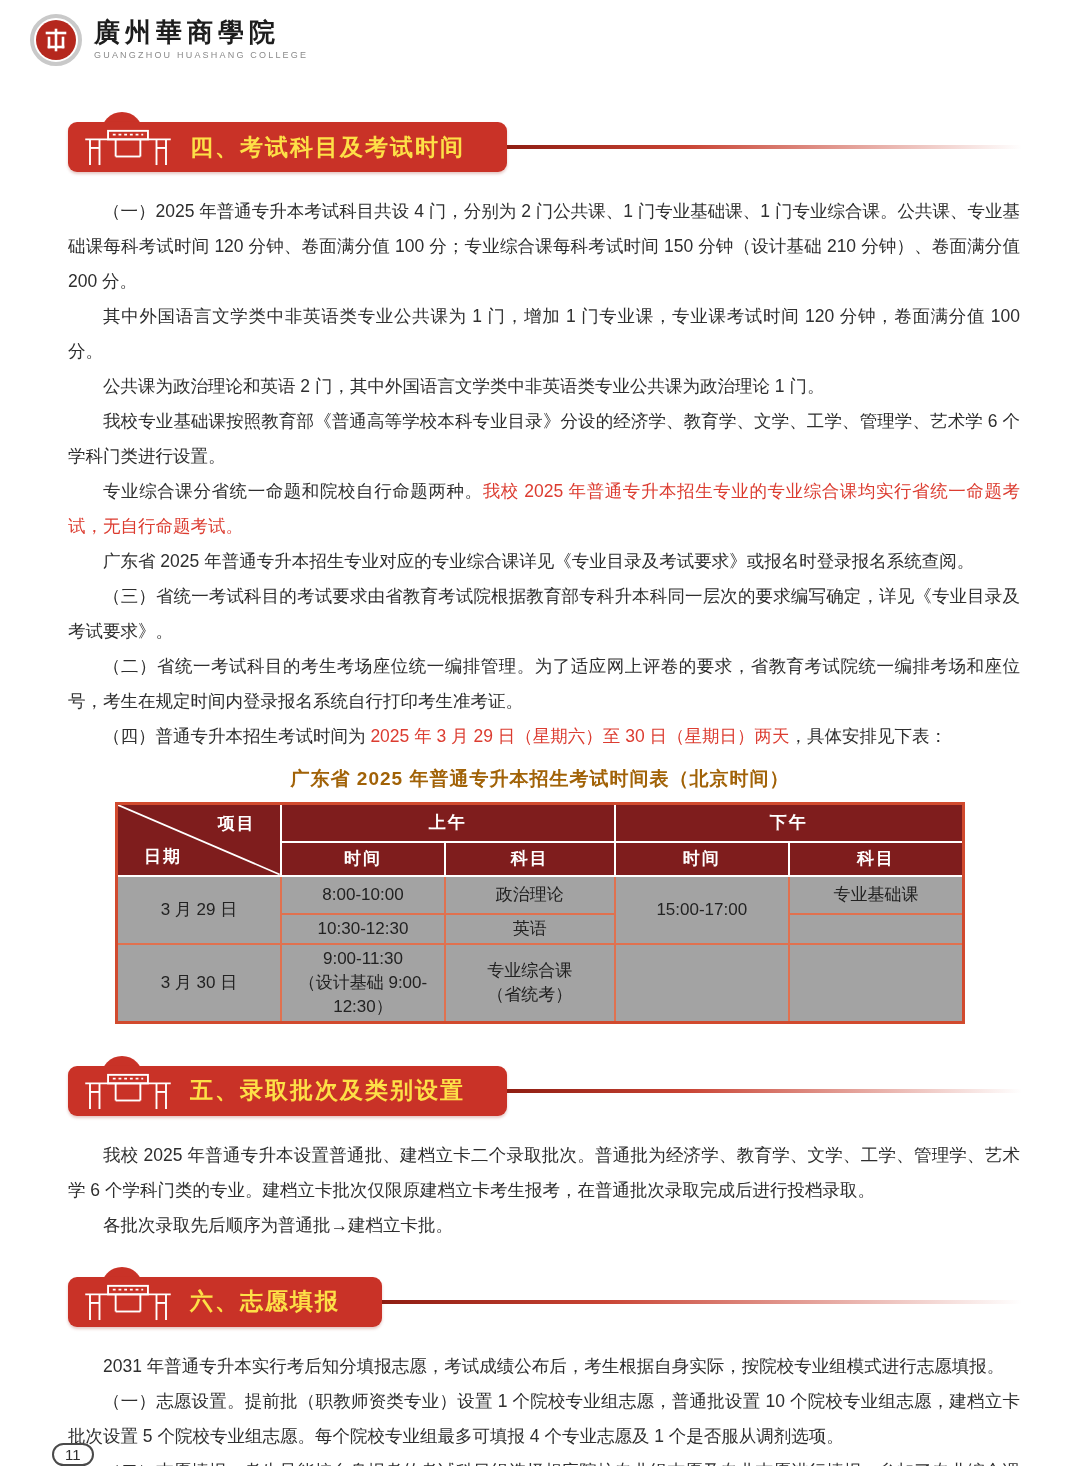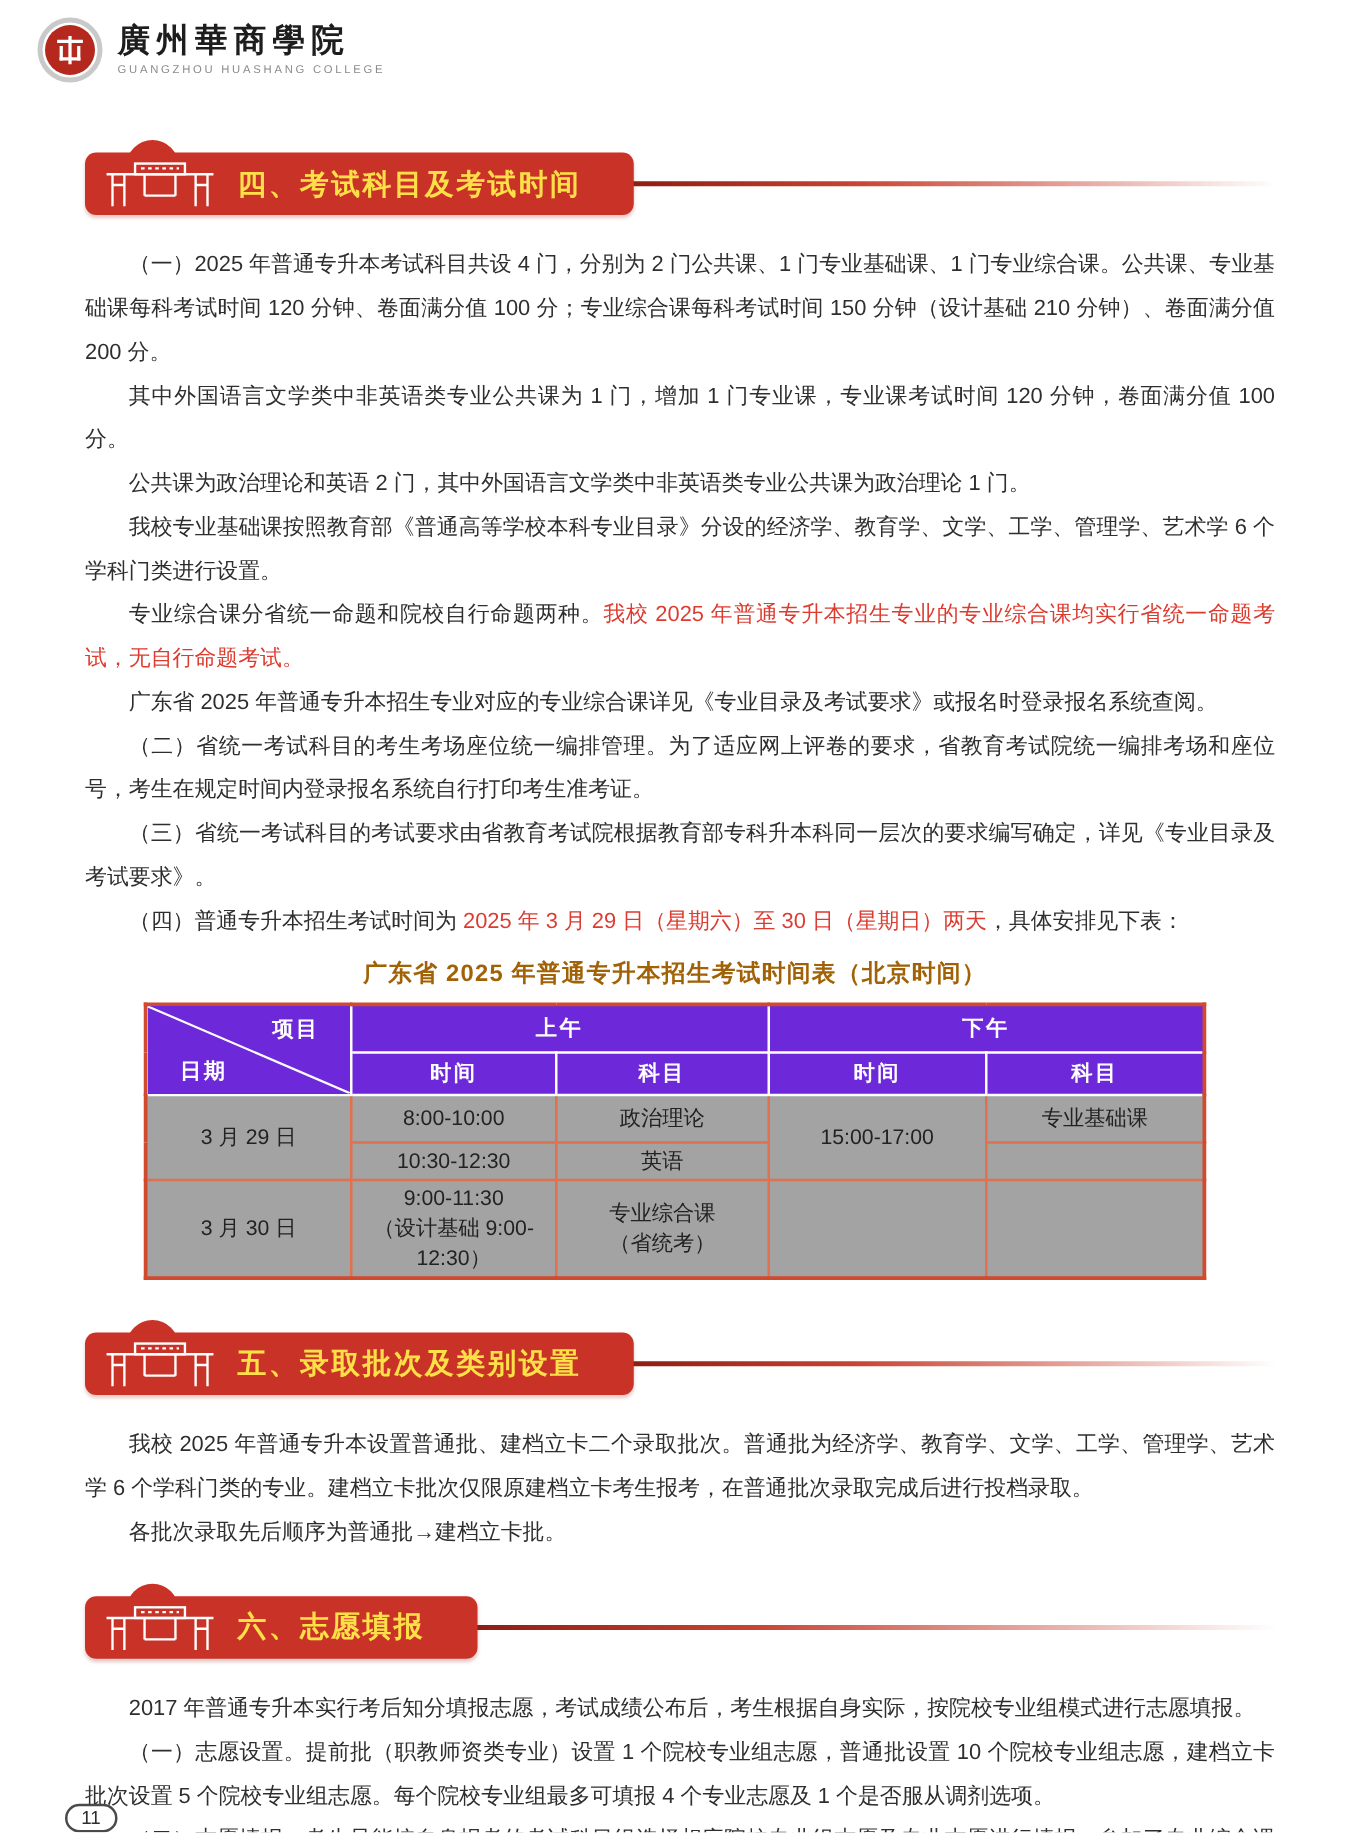--- a/index.html
+++ b/index.html
@@ -70,21 +70,21 @@
   
   .table-title {
     margin: 12px 0 10px; text-align: center;
     color: #a16207; font-size: 19px; font-weight: bold; letter-spacing: 1px;
   }
   table.exam-table {
     width: 850px; margin: 0 auto; border-collapse: collapse; table-layout: fixed;
     border: 3px solid #d14a2e;
   }
   table.exam-table th {
-    background: #6d28d9; color: #ffffff; font-size: 17px; font-weight: bold;
+    background: #7f1d1d; color: #ffffff; font-size: 17px; font-weight: bold;
     border: 2px solid #ffffff; text-align: center; letter-spacing: 2px;
   }
   table.exam-table td {
     background: #a3a3a3; color: #222222; font-size: 17px;
     border: 2px solid #e0714f; text-align: center; padding: 2px 4px;
   }
   .hrow1 th { height: 38px; }
   .hrow2 th { height: 34px; }
   .brow1 td { height: 38px; }
   .brow2 td { height: 30px; }
@@ -155,22 +155,22 @@
     <div class="banner-line"></div>
   </div>
 
   <div class="content paras">
     <p class="para"><span>（一）2025 年普通专升本考试科目共设 4 门，分别为 2 门公共课、1 门专业基础课、1 门专业综合课。公共课、专业基础课每科考试时间 120 分钟、卷面满分值 100 分；专业综合课每科考试时间 150 分钟（设计基础 210 分钟）、卷面满分值 200 分。</span></p>
     <p class="para"><span>其中外国语言文学类中非英语类专业公共课为 1 门，增加 1 门专业课，专业课考试时间 120 分钟，卷面满分值 100 分。</span></p>
     <p class="para"><span>公共课为政治理论和英语 2 门，其中外国语言文学类中非英语类专业公共课为政治理论 1 门。</span></p>
     <p class="para"><span>我校专业基础课按照教育部《普通高等学校本科专业目录》分设的经济学、教育学、文学、工学、管理学、艺术学 6 个学科门类进行设置。</span></p>
     <p class="para"><span>专业综合课分省统一命题和院校自行命题两种。</span><span class="red-text">我校 2025 年普通专升本招生专业的专业综合课均实行省统一命题考试，无自行命题考试。</span></p>
     <p class="para"><span>广东省 2025 年普通专升本招生专业对应的专业综合课详见《专业目录及考试要求》或报名时登录报名系统查阅。</span></p>
+    <p class="para"><span>（三）省统一考试科目的考试要求由省教育考试院根据教育部专科升本科同一层次的要求编写确定，详见《专业目录及考试要求》。</span></p>
     <p class="para"><span>（二）省统一考试科目的考生考场座位统一编排管理。为了适应网上评卷的要求，省教育考试院统一编排考场和座位号，考生在规定时间内登录报名系统自行打印考生准考证。</span></p>
-    <p class="para"><span>（三）省统一考试科目的考试要求由省教育考试院根据教育部专科升本科同一层次的要求编写确定，详见《专业目录及考试要求》。</span></p>
     <p class="para"><span>（四）普通专升本招生考试时间为 </span><span class="red-text">2025 年 3 月 29 日（星期六）至 30 日（星期日）两天</span><span>，具体安排见下表：</span></p>
   </div>
 
   <div class="table-title">广东省 2025 年普通专升本招生考试时间表（北京时间）</div>
   <table class="exam-table">
     <colgroup>
       <col style="width:19.4%">
         <col style="width:19.4%">
         <col style="width:20%">
         <col style="width:20.6%">
@@ -271,21 +271,21 @@
             <line x1="59" y1="12" x2="59" y2="30"></line>
           <line x1="33" y1="30" x2="59" y2="30"></line>
         </g>
       </svg>
       <span class="banner-title">六、志愿填报</span>
     </div>
     <div class="banner-line"></div>
   </div>
 
   <div class="content paras">
-    <p class="para"><span>2017 年普通专升本实行考后知分填报志愿，考试成绩公布后，考生根据自身实际，按院校专业组模式进行志愿填报。</span></p>
+    <p class="para"><span>2031 年普通专升本实行考后知分填报志愿，考试成绩公布后，考生根据自身实际，按院校专业组模式进行志愿填报。</span></p>
     <p class="para"><span>（一）志愿设置。提前批（职教师资类专业）设置 1 个院校专业组志愿，普通批设置 10 个院校专业组志愿，建档立卡批次设置 5 个院校专业组志愿。每个院校专业组最多可填报 4 个专业志愿及 1 个是否服从调剂选项。</span></p>
     <p class="para"><span>（二）志愿填报。考生只能按自身报考的考试科目组选择相应院校专业组志愿及专业志愿进行填报，参加了专业综合课省统考或招生院校自行组织命题科目考试的考生，可同时填报提前批、普通批和建档立卡批次中符合条件的院校专业组。</span></p>
 
   </div>
 
   <div class="page-pill">11</div>
 
 </div>
 
 </body></html>

